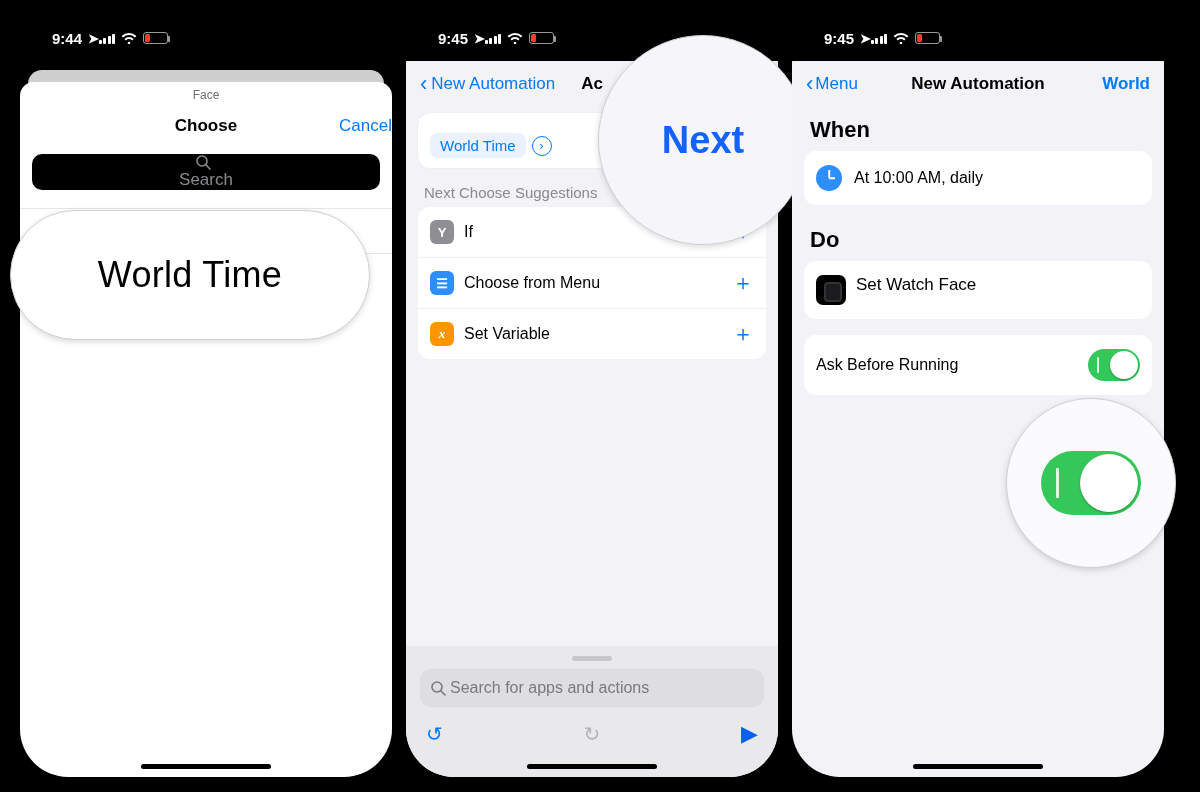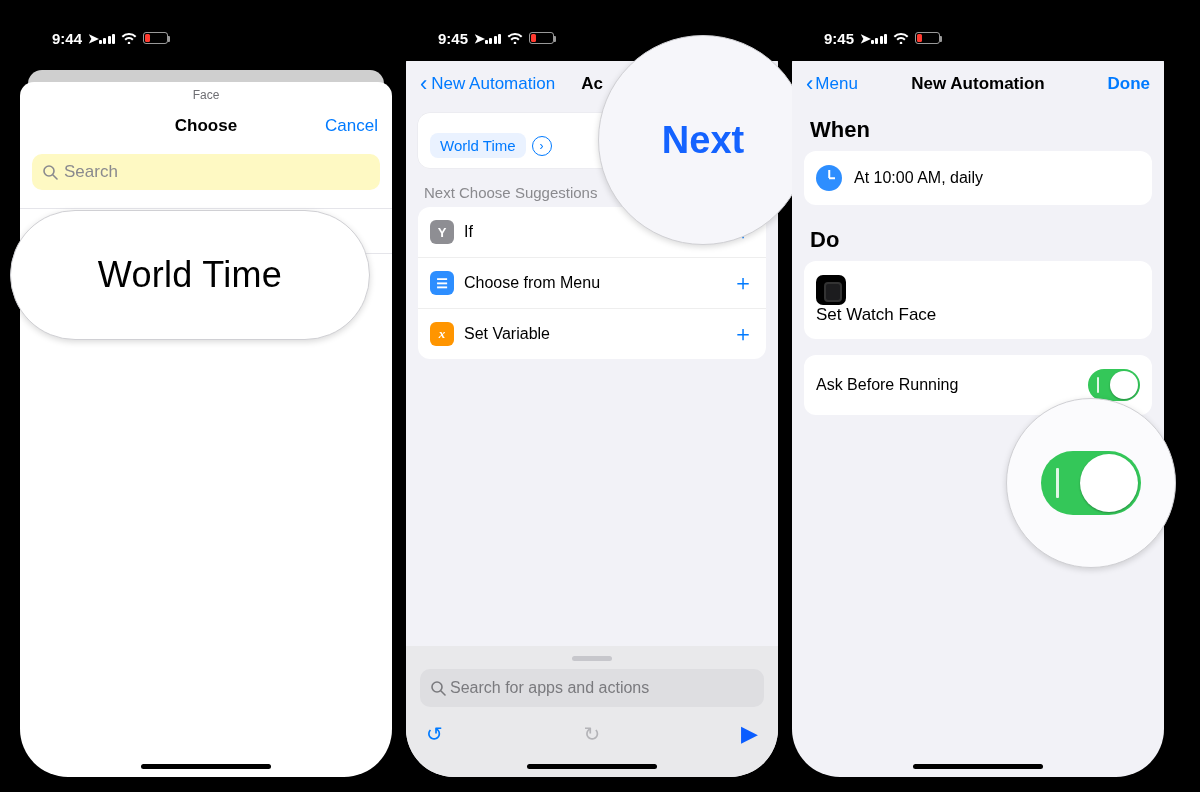--- a/index.html
+++ b/index.html
@@ -73,24 +73,24 @@
     background:#fff; border-radius:14px 14px 0 0; overflow:hidden;
     display:flex; flex-direction:column;
   }
   .back-chevron { font-size:22px; line-height:1; margin-right:2px; font-weight:500;}
   .mini-title { font-size:12px; color:#6e6e73; text-align:center; margin-top:6px; margin-bottom:2px; font-weight:500;}
   
   .choose-header{
     display:flex; align-items:center; justify-content:center; position:relative;
     height:44px; font-size:17px; font-weight:600;
   }
-  .choose-header .cancel{ position:absolute; right:14px; color:#007aff; font-weight:400;}
+  .choose-header .cancel{ position:absolute; right:0; color:#007aff; font-weight:400;}
   .search-pill{
-    margin:6px 12px 10px; background:#fef9c3; border-radius:10px; height:36px;
-    display:flex; align-items:center; padding:0 10px; color:#8a8a8e; font-size:17px;
+    margin:6px 12px 10px; background:#000000; border-radius:10px; height:36px;
+    display:flex; align-items:center; padding:0 10px; color:#8a8a8e; font-size:17px;flex-direction:column;
   }
   .search-pill svg{ margin-right:6px; }
   .list-row{
     padding:12px 16px; font-size:17px; color:#000; border-bottom:1px solid #e5e5ea;
     border-top:1px solid #e5e5ea;
   }
   .ask-row{
     display:flex; justify-content:center; align-items:center; gap:6px;
     color:#007aff; font-size:17px; padding:14px 0; font-weight:500;
   }
@@ -167,21 +167,21 @@
     font-size:16px;
   }
   .clock-icon{
     width:26px;height:26px;border-radius:50%; background:#2d8eff; position:relative;
   }
   .clock-icon::before{ content:""; position:absolute; left:50%; top:50%; width:1.5px; height:8px; background:#fff; transform-origin:bottom center; transform:translate(-50%,-100%);}
   .clock-icon::after{ content:""; position:absolute; left:50%; top:50%; width:1.5px; height:6px; background:#fff; transform-origin:bottom center; transform:translate(-50%,-100%) rotate(90deg);}
   .do-card{
     margin:0 12px; background:#fff; border-radius:12px; padding:14px 12px;
   }
-  .do-card .inner{ display:flex; flex-direction:column; }
+  .do-card .inner{ display:flex; flex-direction:row; gap:10px;}
   .watch-app-icon{
     width:30px;height:30px;background:#000;border-radius:7px; display:inline-block; position:relative;
   }
   .watch-app-icon::after{content:"";position:absolute;left:8px;top:7px;width:14px;height:16px;background:#1c1c1e;border-radius:4px;border:2px solid #333;}
   .setting-row{
     margin:16px 12px 0; background:#fff; border-radius:12px; padding:14px 12px;
     display:flex; align-items:center; justify-content:space-between; font-size:16px;
   }
   .toggle{
     width:52px; height:32px; border-radius:16px; background:#34c759; position:relative;
@@ -379,21 +379,21 @@
       </div>
     </div>
 
     <div class="screen-body">
       <div class="s3-nav">
         <span class="back">
           <span class="back-chevron">‹</span>
           <span>Menu</span>
         </span>
         <span class="title">New Automation</span>
-        <span class="done">Done</span>
+        <span class="done">World</span>
       </div>
 
       <div class="big-label">When</div>
       <div class="info-card">
         <span class="clock-icon"></span>
         <span>At 10:00 AM, daily</span>
       </div>
 
       <div class="big-label" style="margin-top:22px">Do</div>
       <div class="do-card">

